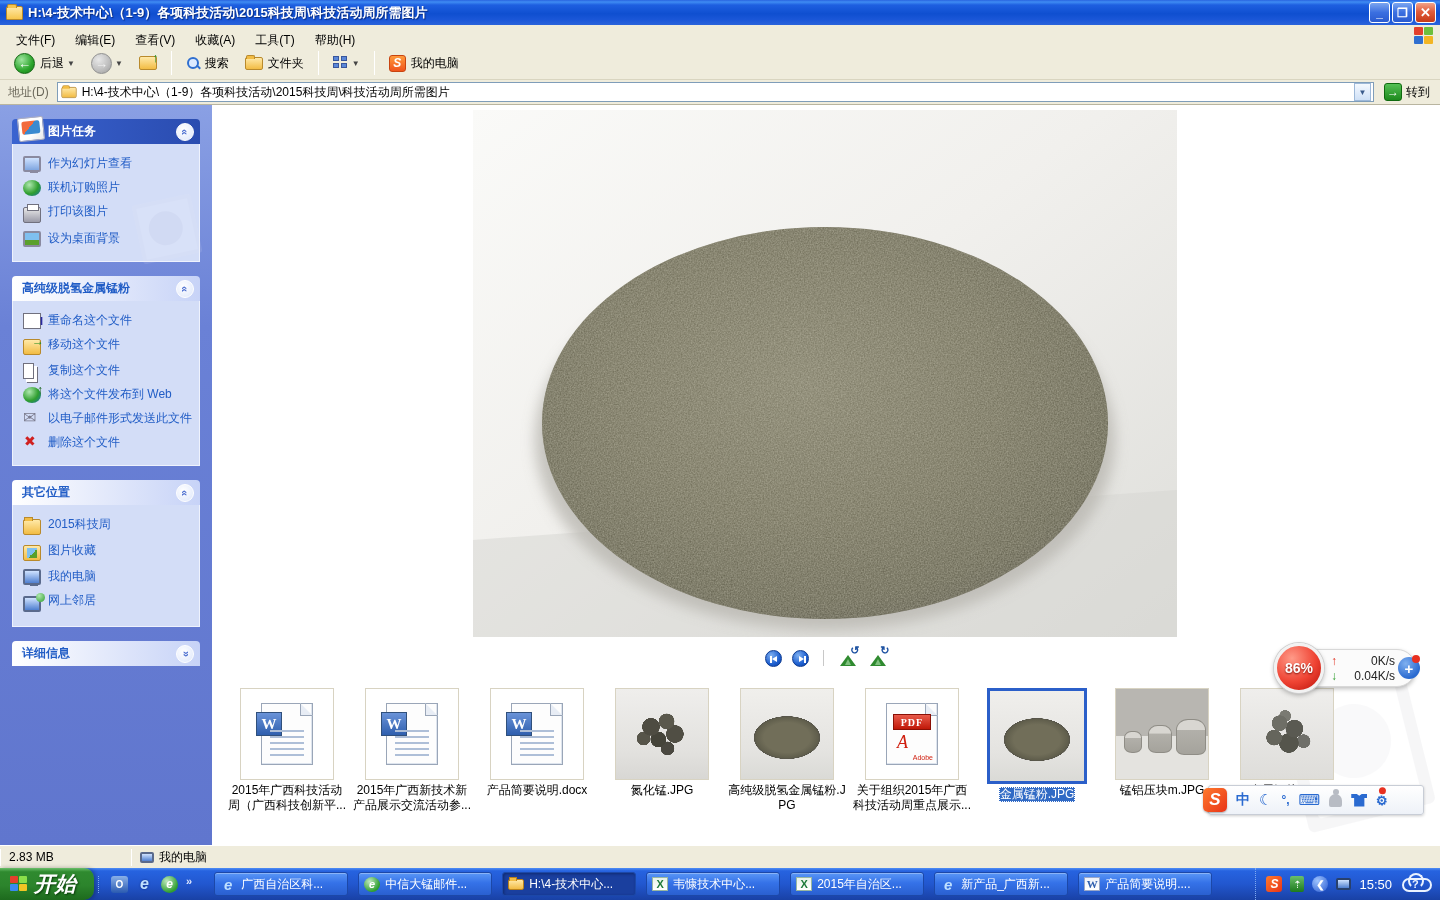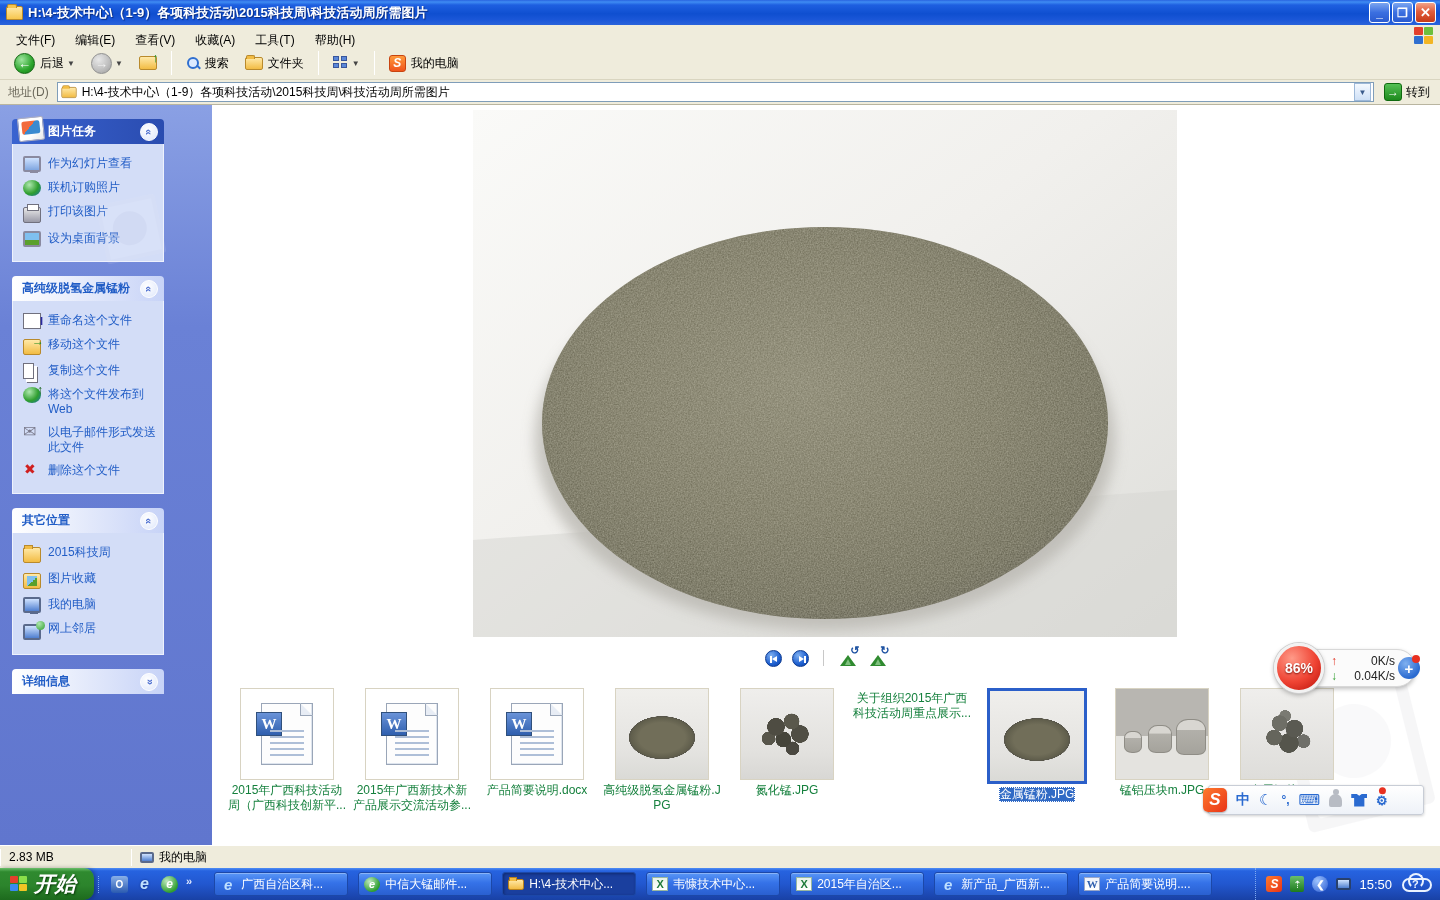--- a/index.html
+++ b/index.html
@@ -74,21 +74,21 @@
   .addr-drop { width:17px; height:18px; background:linear-gradient(180deg,#f4f9ff,#cfe0f6); border:1px solid #9db8d8;
     display:flex; align-items:center; justify-content:center; color:#3a5a8a; font-size:8px; }
   .go-btn { display:flex; align-items:center; gap:4px; padding:0 6px; }
   .go-ic { width:18px; height:18px; border-radius:3px; background:linear-gradient(180deg,#54c054,#1d8a1d);
     border:1px solid #0f6a0f; color:#fff; font-weight:bold; display:flex; align-items:center; justify-content:center; }
 
   
   .content { position:absolute; left:0; top:105px; width:1440px; height:740px; }
   .sidebar { position:absolute; left:0; top:0; width:212px; height:740px;
     background:linear-gradient(180deg,#8aa0e4 0%,#6a81d6 30%,#6076ce 100%); overflow:hidden; }
-  .panel { margin:14px 10px 0 12px; width:152px; border-radius:4px 4px 0 0; }
+  .panel { margin:14px 10px 0 12px; width:188px; border-radius:4px 4px 0 0; }
   .phead { height:25px; display:flex; align-items:center; padding:0 6px 0 10px; border-radius:4px 4px 0 0;
     background:linear-gradient(90deg,#ffffff,#c7d3f7); color:#215dc6; font-weight:bold; }
   .phead.special { background:linear-gradient(90deg,#3a63d0,#2a4cb0); color:#fff; padding-left:36px; position:relative; }
   .phead .chev { margin-left:auto; width:18px; height:18px; border-radius:50%;
     background:radial-gradient(circle at 40% 35%,#ffffff,#dde6fb); border:1px solid #fff; color:#4d6fd0;
     display:flex; align-items:center; justify-content:center; font-size:11px; font-weight:bold; }
   .chev i { font-style:normal; transform:rotate(90deg); display:block; }
   .chev.down i { transform:rotate(-90deg); }
   .ptasks-icon { position:absolute; left:6px; top:-2px; width:26px; height:24px;
     background:linear-gradient(135deg,#fff 60%,#e8e8e8); border:1px solid #b0b0c0; border-radius:2px;
@@ -152,21 +152,21 @@
     border-left:3px solid transparent; border-right:3px solid transparent; border-bottom:6px solid #7fc07f; }
   .rot .arr { position:absolute; right:-2px; top:-6px; color:#1a4fa0; font-size:11px; font-weight:bold; }
 
   .strip { position:absolute; left:14px; top:583px; display:flex; }
   .tile { width:122px; margin-right:3px; display:flex; flex-direction:column; align-items:center; }
   .tframe { width:94px; height:92px; background:#fff; border:1px solid #d8d3c2; display:flex;
     align-items:center; justify-content:center; }
   .tile.sel .tframe { border:3px solid #2b5fc9; width:100px; height:96px; }
   .tphoto { width:92px; height:90px; }
   .tile.sel .tphoto { width:94px; height:90px; }
-  .tlabel { margin-top:3px; text-align:center; line-height:15px; word-break:break-all; max-width:122px; color:#15803d; }
+  .tlabel { margin-top:3px; text-align:center; line-height:15px; word-break:break-all; max-width:122px; color:#000000; }
   .tile.sel .tlabel { background:#316ac5; color:#fff; outline:1px dotted #fff; outline-offset:-1px; padding:0 1px; }
 
   
   .doc { position:relative; width:52px; height:62px; background:#fdfdfd; border:1px solid #9aa6b8;
     box-shadow:inset -1px -1px 0 #dde4ee; }
   .doc::before { content:""; position:absolute; right:-1px; top:-1px; width:12px; height:12px;
     background:#e8edf5; border-left:1px solid #9aa6b8; border-bottom:1px solid #9aa6b8;
     clip-path:polygon(0 0,100% 100%,0 100%); }
   .doc .lines { position:absolute; left:8px; right:8px; top:26px; height:28px;
     background:repeating-linear-gradient(180deg,#aebfd8 0 2px,transparent 2px 6px); }
@@ -566,31 +566,38 @@
           <div class="tframe">
               <div class="doc">
             <div class="badge">W</div>
                 <div class="lines"></div>
               </div>
             </div>
           <div class="tlabel">产品简要说明.docx</div>
         </div>
         <div class="tile">
           <div class="tframe">
+              <div class="tphoto p-lumps"></div>
+            </div>
+          <div class="tlabel">氮化锰.JPG</div>
+        </div>
+        <div class="tile">
+          <div class="tframe">
               <div class="tphoto p-powder"></div>
             </div>
           <div class="tlabel">高纯级脱氢金属锰粉.JPG</div>
         </div>
         <div class="tile">
           <div class="tframe">
-              <div class="tphoto p-lumps"></div>
-            </div>
-          <div class="tlabel">氮化锰.JPG</div>
-        </div>
-        <div class="tile">
+              <div class="doc pdf">
+            <div class="badge">PDF</div>
+                <span class="sig">A</span>
+                <span class="adobe">Adobe</span>
+              </div>
+            </div>
           <div class="tlabel">关于组织2015年广西科技活动周重点展示...</div>
         </div>
         <div class="tile sel">
           <div class="tframe">
               <div class="tphoto p-powder"></div>
             </div>
           <div class="tlabel">金属锰粉.JPG</div>
         </div>
         <div class="tile">
           <div class="tframe">

